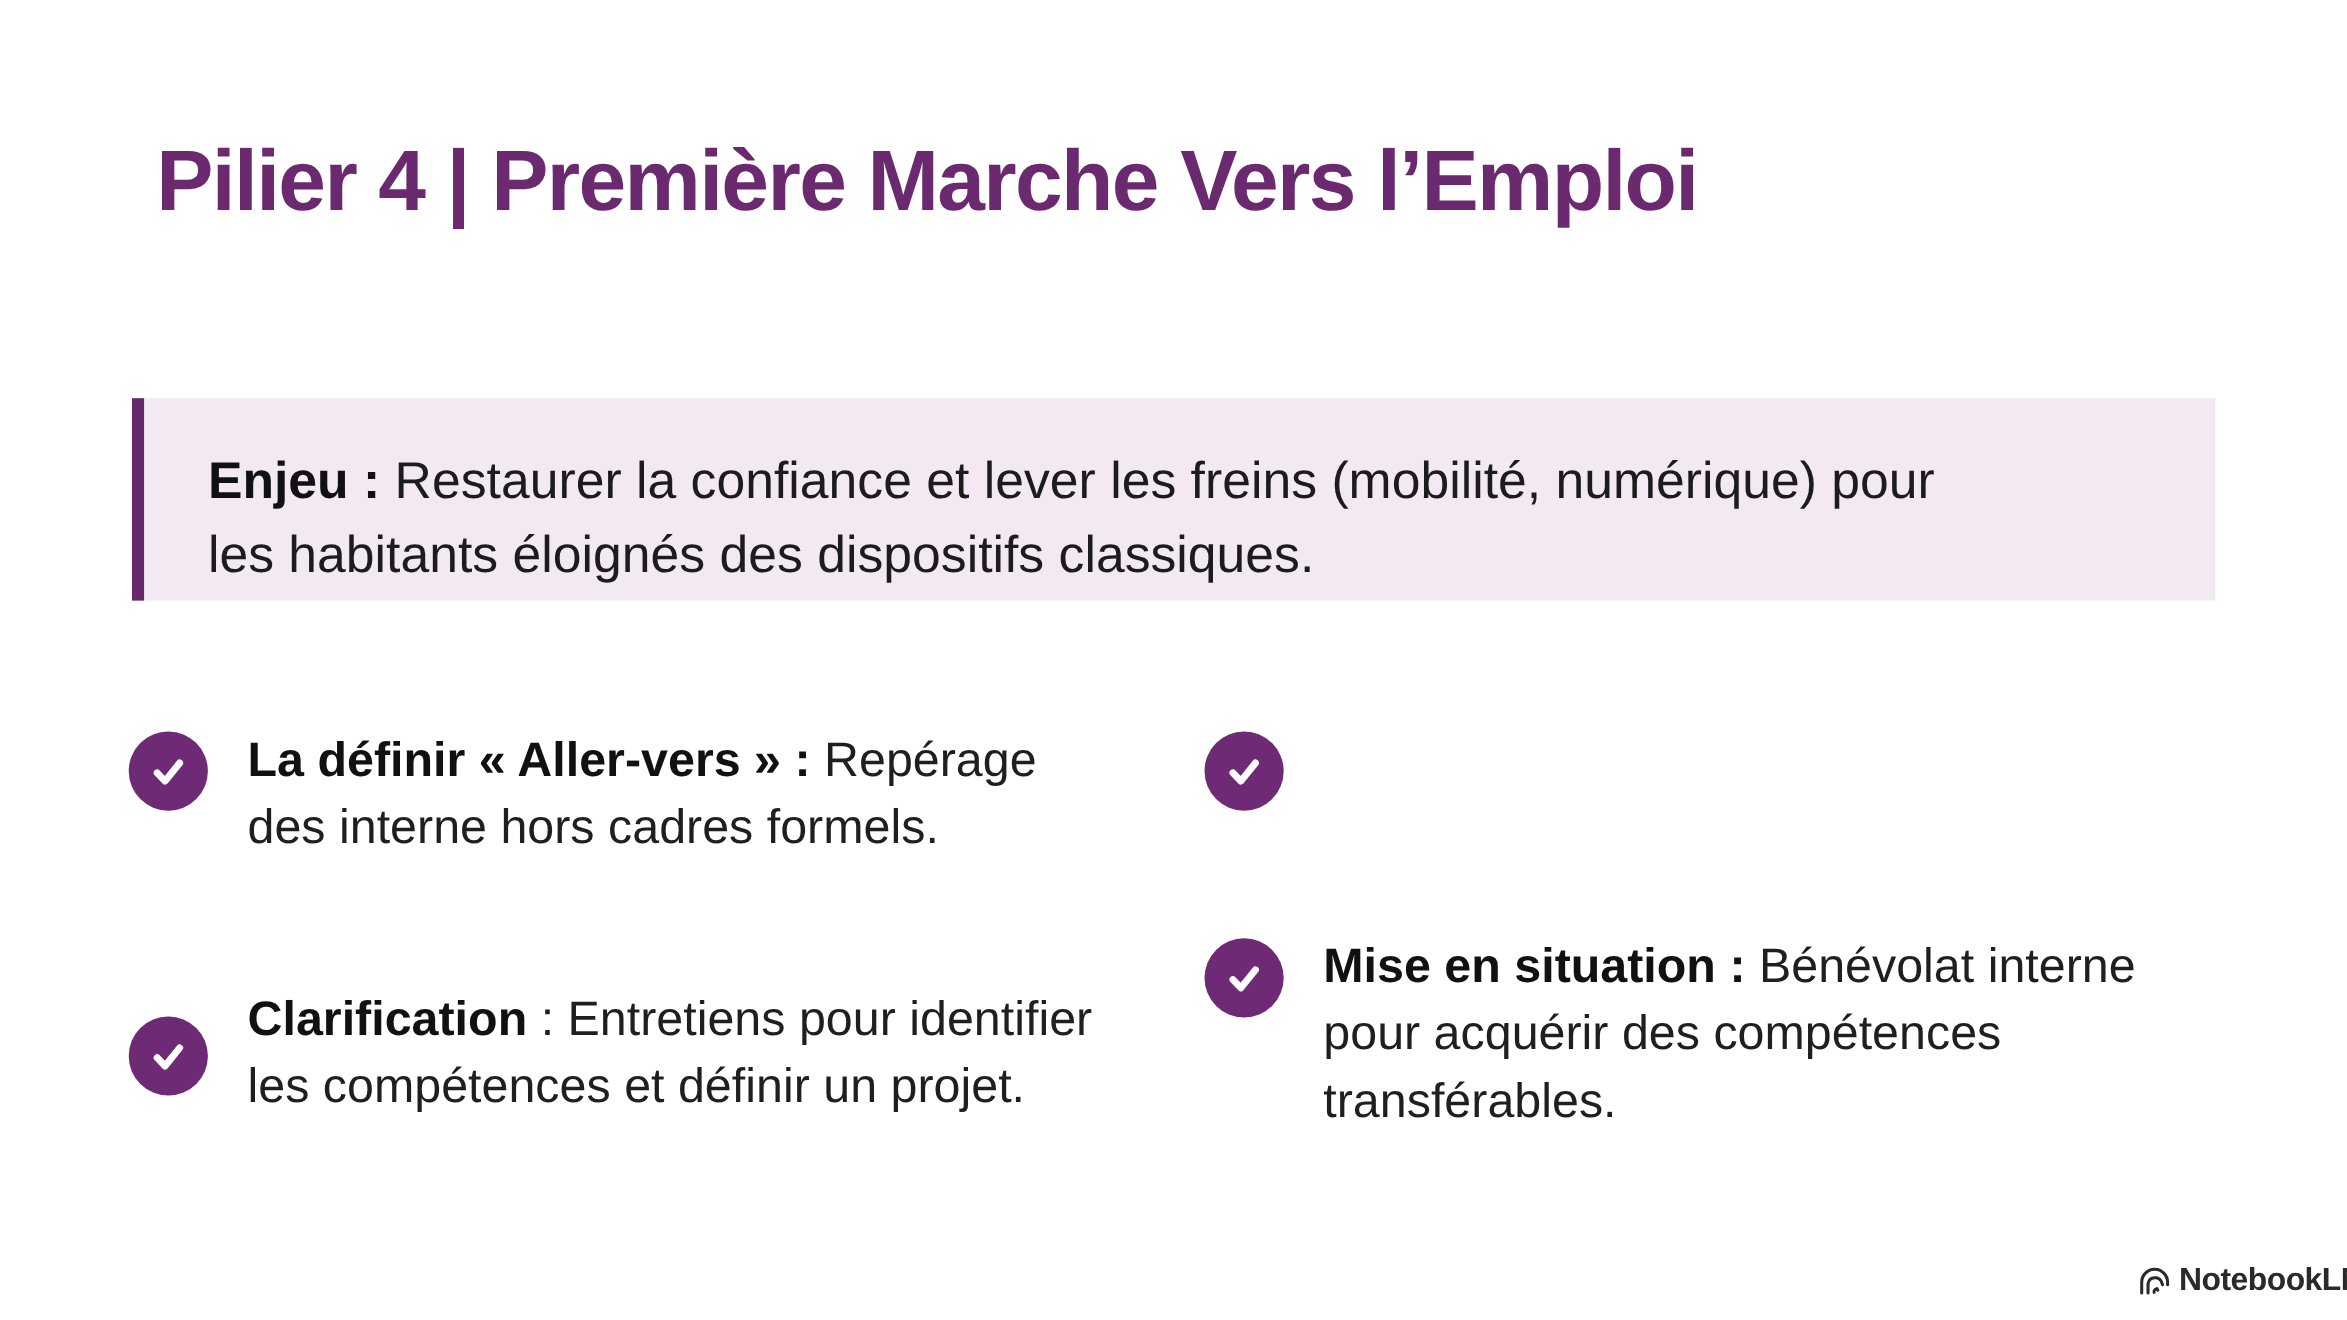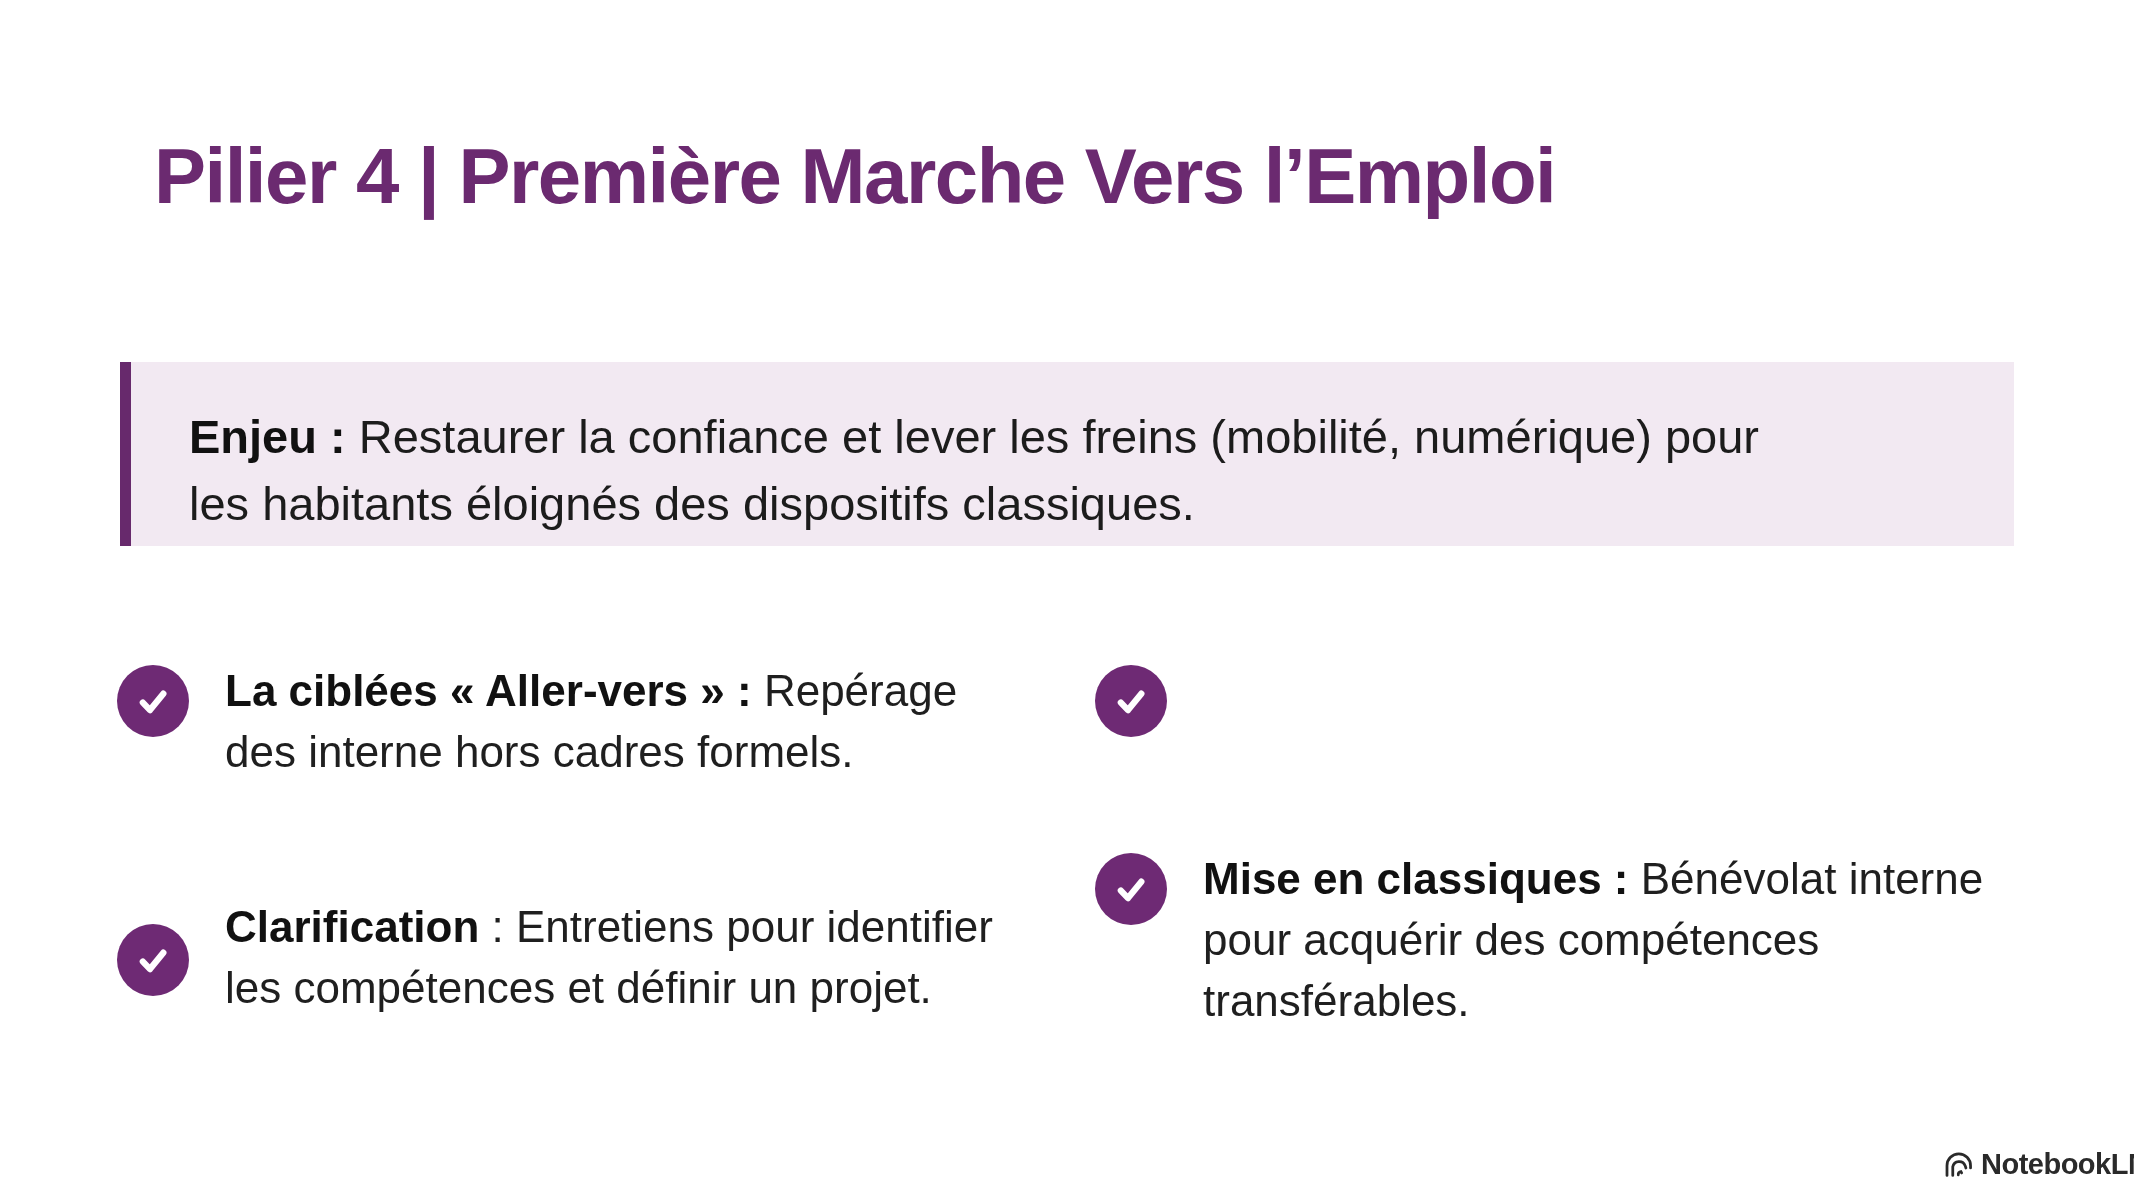--- a/index.html
+++ b/index.html
@@ -11,21 +11,21 @@
   }
   .slide {
     position: relative;
     width: 2134px; height: 1200px;
     background: #ffffff;
     overflow: hidden;
   }
   .title {
     position: absolute;
     left: 138px; top: 118px;
-    margin: 16px;
+    margin: 4px;
     font-size: 78px;
     line-height: 1.1;
     font-weight: 700;
     letter-spacing: -1.5px;
     color: #6b2a70;
   }
   .callout {
     position: absolute;
     left: 120px; top: 362px;
     width: 1894px; height: 184px;
@@ -98,21 +98,21 @@
     <p><span class="b">Enjeu :</span><span> Restaurer la confiance et lever les freins (mobilité, numérique) pour
 les habitants éloignés des dispositifs classiques.</span></p>
   </div>
 
   <div class="bullet b1">
     <span class="check-circle">
       <svg viewBox="0 0 24 24">
           <path d="M6.2 12.9l4.1 4.3 7.6-9.4" fill="none" stroke="#ffffff" stroke-width="3.6" stroke-linecap="round" stroke-linejoin="round"></path>
         </svg>
     </span>
-    <p class="bullet-text"><span class="b">La ciblées « Aller-vers » :</span><span> Repérage
+    <p class="bullet-text"><span class="b">La définir « Aller-vers » :</span><span> Repérage
 des interne hors cadres formels.</span></p>
   </div>
 
   <div class="bullet b2">
     <span class="check-circle">
       <svg viewBox="0 0 24 24">
           <path d="M6.2 12.9l4.1 4.3 7.6-9.4" fill="none" stroke="#ffffff" stroke-width="3.6" stroke-linecap="round" stroke-linejoin="round"></path>
         </svg>
     </span>
   </div>
@@ -126,21 +126,21 @@
     <p class="bullet-text"><span class="b">Clarification</span><span> : Entretiens pour identifier
 les compétences et définir un projet.</span></p>
   </div>
 
   <div class="bullet b4">
     <span class="check-circle">
       <svg viewBox="0 0 24 24">
           <path d="M6.2 12.9l4.1 4.3 7.6-9.4" fill="none" stroke="#ffffff" stroke-width="3.6" stroke-linecap="round" stroke-linejoin="round"></path>
         </svg>
     </span>
-    <p class="bullet-text"><span class="b">Mise en classiques :</span><span> Bénévolat interne
+    <p class="bullet-text"><span class="b">Mise en situation :</span><span> Bénévolat interne
 pour acquérir des compétences
 transférables.</span></p>
   </div>
 
   <div class="watermark">
     <span class="logo">
       <svg viewBox="0 0 26 23">
         <g fill="none" stroke="#2a2a2a" stroke-width="2.4" stroke-linecap="round">
           <path d="M2.6 21 V12.5 A10.2 10.2 0 0 1 23 12.5 L23 14.5"></path>
           <path d="M7.6 21 V13.5 A5.6 5.6 0 0 1 18.4 12.7 L19 14.5"></path>

